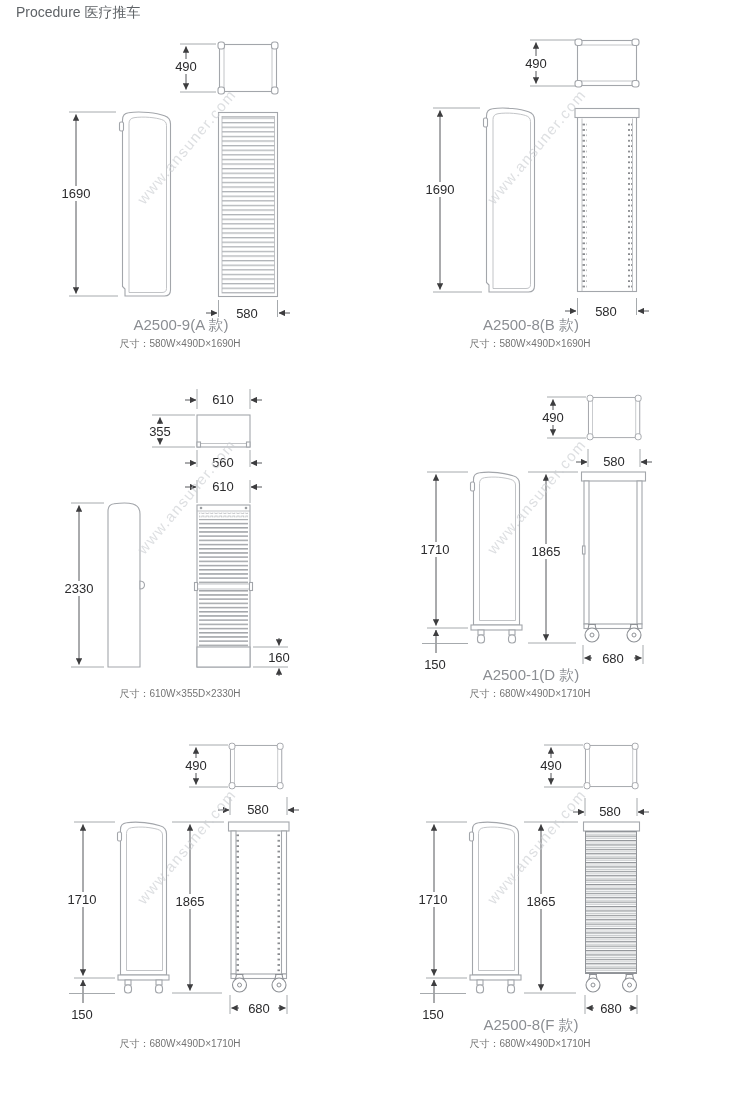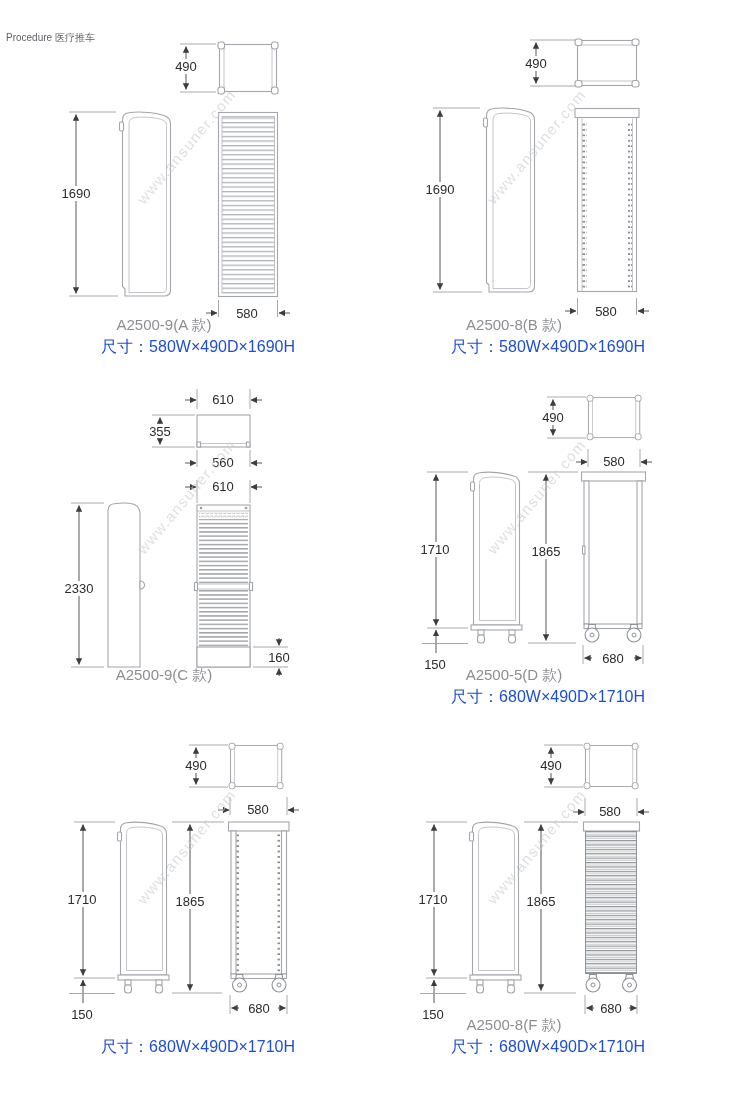--- a/index.html
+++ b/index.html
@@ -1,26 +1,26 @@
 <!DOCTYPE html>
 <html><head>
 <meta charset="utf-8">
 <style>
   html,body{margin:0;padding:0;background:#fff;}
   body{width:750px;height:1104px;position:relative;font-family:"Liberation Sans","DejaVu Sans",sans-serif;}
-  .page-title{position:absolute;left:6px;top:4px;font-size:10px;color:#5f6367;margin-top:27px;}
+  .page-title{position:absolute;left:16px;top:4px;font-size:14px;color:#5f6367;}
   .panel{position:absolute;width:310px;height:350px;}
   .panel svg{position:absolute;left:0;top:0;z-index:1;}
   .wm{position:absolute;left:14px;top:108px;width:225px;text-align:center;
       transform:rotate(-50deg);font-size:15px;letter-spacing:1.5px;color:#c9ccd0;
       opacity:.62;z-index:2;pointer-events:none;}
-  .model{position:absolute;left:9px;top:286px;width:190px;text-align:center;
+  .model{position:absolute;left:26px;top:286px;width:190px;text-align:center;
          font-size:15px;color:#8b8e93;z-index:3;}
-  .size{position:absolute;left:5px;top:307px;width:230px;text-align:right;
-        font-size:16px;color:#1d4ed8;z-index:3;}
+  .size{position:absolute;left:5px;top:307px;width:230px;text-align:center;
+        font-size:10px;color:#737373;z-index:3;}
   .ext{stroke:#9ca0a4;stroke-width:0.9;fill:none;}
   .dim{stroke:#55575a;stroke-width:1;fill:none;}
   .shape{stroke:#a3a6ab;stroke-width:1.1;fill:#fff;}
   .thin{stroke:#b2b5b9;stroke-width:0.8;fill:none;}
   .dimtxt{font-family:"Liberation Sans","DejaVu Sans",sans-serif;font-size:13px;
           fill:#2b2b2d;text-anchor:middle;}
   .whbg{fill:#fff;stroke:none;}
 </style>
 </head>
 <body>
@@ -210,21 +210,21 @@
       <rect class="shape" x="137" y="267" width="53" height="20"></rect>
     </g>
     <g>
       <path class="ext" d="M193,267 H228 M193,287 H228"></path>
       <line class="dim" x1="219" y1="258" x2="219" y2="265.5" marker-end="url(#arr)"></line>
       <line class="dim" x1="219" y1="296" x2="219" y2="288.5" marker-end="url(#arr)"></line>
       <text class="dimtxt" x="219" y="281.5">160</text>
     </g>
   </svg>
   <div class="wm">www.ansuner.com</div>
-  <div class="model">A2500-9(C 款)</div>
+  <div class="size">尺寸：610W×355D×2330H</div>
 </div>
 
 <div class="panel" style="left:410px;top:380px">
   <svg width="310" height="300" viewBox="0 0 310 300">
     <g>
       <use href="#g-tv-posts" transform="translate(178,17) scale(0.9,0.855)"></use>
       <path class="ext" d="M137,17 H176 M137,58 H176"></path>
       <line class="dim" x1="143" y1="19.5" x2="143" y2="55.5" marker-start="url(#arr)" marker-end="url(#arr)"></line>
       <rect class="whbg" x="128" y="30" width="30" height="15"></rect>
       <text class="dimtxt" x="143" y="42">490</text>
@@ -263,21 +263,21 @@
       <text class="dimtxt" x="25" y="289">150</text>
     </g>
     <g>
       <path class="ext" d="M173,265 V284 M233,265 V284"></path>
       <line class="dim" x1="182" y1="278" x2="174.5" y2="278" marker-end="url(#arr)"></line>
       <line class="dim" x1="224" y1="278" x2="231.5" y2="278" marker-end="url(#arr)"></line>
       <text class="dimtxt" x="203" y="282.5">680</text>
     </g>
   </svg>
   <div class="wm">www.ansuner.com</div>
-  <div class="model">A2500-5(D 款)</div>
+  <div class="model">A2500-1(D 款)</div>
   <div class="size">尺寸：680W×490D×1710H</div>
 </div>
 
 <div class="panel" style="left:60px;top:730px">
   <svg width="310" height="300" viewBox="0 0 310 300">
     <g>
       <use href="#g-tv-posts" transform="translate(170,15) scale(0.9,0.875)"></use>
       <path class="ext" d="M129,15 H168 M129,57 H168"></path>
       <line class="dim" x1="136" y1="17.5" x2="136" y2="54.5" marker-start="url(#arr)" marker-end="url(#arr)"></line>
       <rect class="whbg" x="121" y="28" width="30" height="15"></rect>

